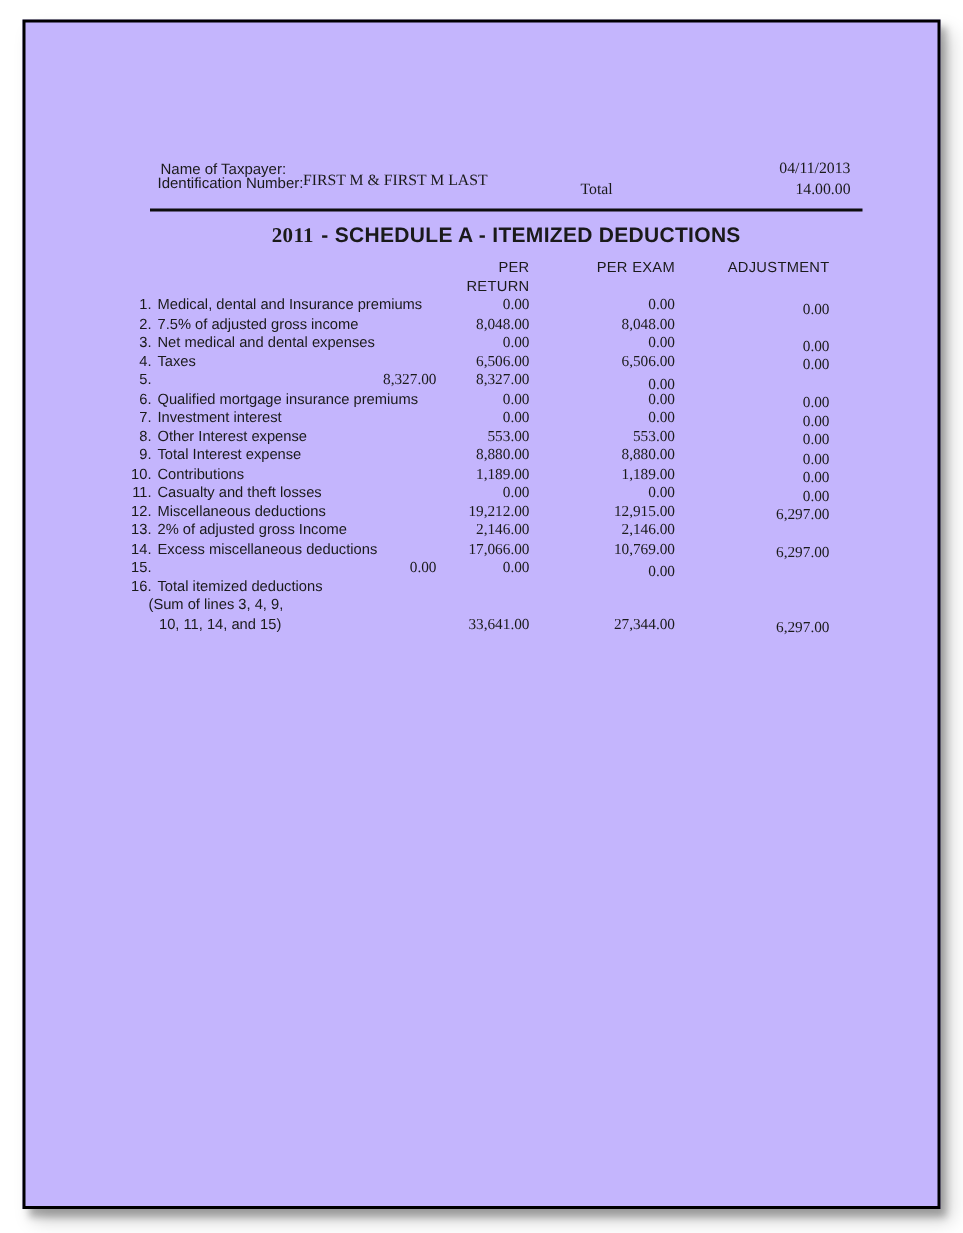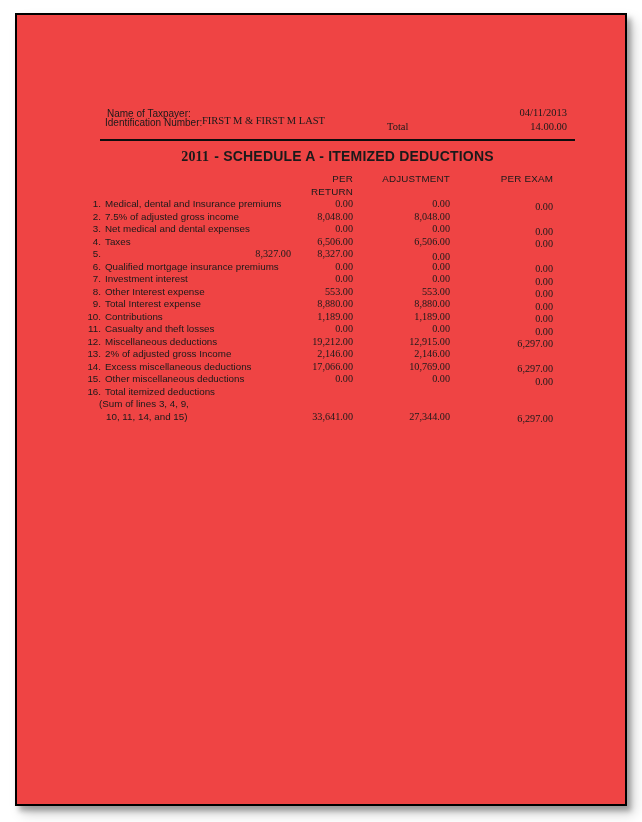--- a/index.html
+++ b/index.html
@@ -17,21 +17,21 @@
     width: 642px;
     height: 822px;
     background: #ffffff;
   }
   .page {
     position: absolute;
     left: 15px;
     top: 13px;
     width: 612px;
     height: 793px;
-    background: #ef4444;
+    background: #c4b5fd;
     border: 2px solid #000000;
     box-sizing: border-box;
     box-shadow: 4px 5px 5px rgba(0,0,0,0.28), 7px 8px 12px rgba(0,0,0,0.18);
   }
   .abs { position: absolute; white-space: nowrap; }
   .sans-lbl { font-size: 10px; }
   .serif-val {
     font-family: "Liberation Serif", "DejaVu Serif", serif;
     font-size: 10.5px;
   }
@@ -124,22 +124,22 @@
     <div class="title">
       <span class="title-year">2011</span><span>- SCHEDULE A - ITEMIZED DEDUCTIONS</span>
     </div>
 
     <div class="table">
 
       <div class="trow thead-row">
         <span class="rnum"></span>
         <span class="rlabel"></span>
         <span class="chead">PER RETURN</span>
+        <span class="chead">PER EXAM</span>
         <span class="chead">ADJUSTMENT</span>
-        <span class="chead">PER EXAM</span>
       </div>
 
       <div class="trow">
         <span class="rnum">1.</span>
         <span class="rlabel">Medical, dental and Insurance premiums</span>
         <span class="rval">0.00</span>
         <span class="rval">0.00</span>
         <span class="rval adj">0.00</span>
       </div>
 
@@ -241,21 +241,20 @@
       <div class="trow">
         <span class="rnum">14.</span>
         <span class="rlabel">Excess miscellaneous deductions</span>
         <span class="rval">17,066.00</span>
         <span class="rval">10,769.00</span>
         <span class="rval adj">6,297.00</span>
       </div>
 
       <div class="trow">
         <span class="rnum">15.</span>
-        <span class="rlabel">Other miscellaneous deductions</span>
         <span class="rval">0.00</span>
         <span class="rval">0.00</span>
         <span class="rval adj">0.00</span>
       </div>
 
       <div class="trow">
         <span class="rnum">16.</span>
         <span class="rlabel">Total itemized deductions</span>
         <span class="rval"></span>
         <span class="rval"></span>

